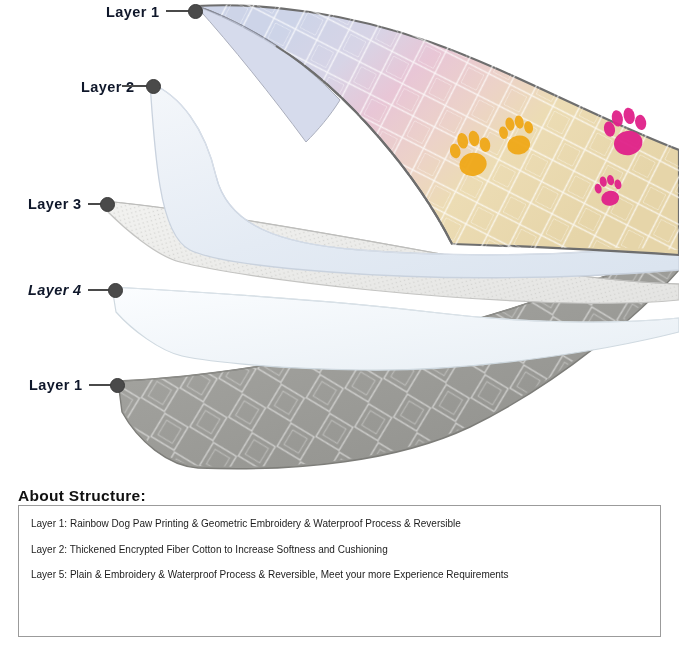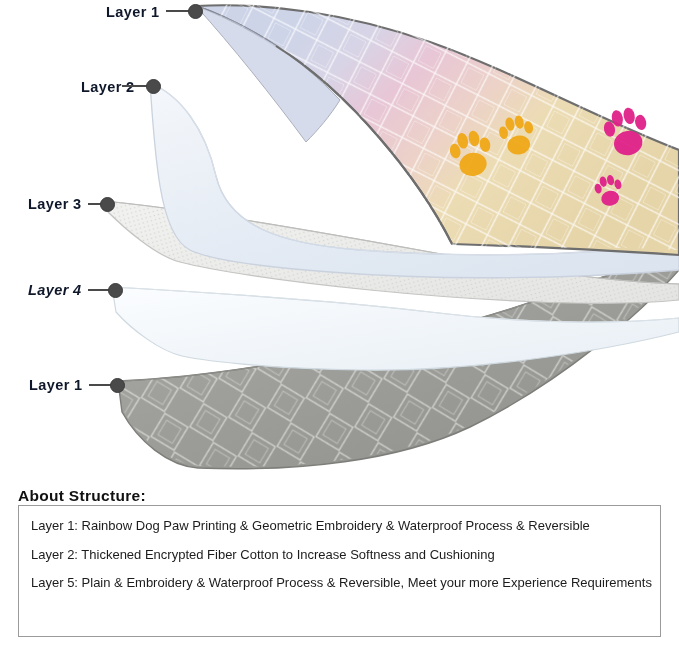--- a/index.html
+++ b/index.html
@@ -60,21 +60,21 @@
     letter-spacing: 0.3px;
   }
   #about-box {
     border: 1px solid #9b9b9b;
     padding: 13px 12px 12px 12px;
     box-sizing: border-box;
     width: 643px;
     height: 132px;
   }
   .about-line {
-    font-size: 13px;
+    font-size: 10px;
     color: #1c1c1c;
     line-height: 1.05;
     margin-bottom: 15px;
     white-space: nowrap;
   }
   .about-line:last-child {
     margin-bottom: 0;
   }
 </style>
 </head>

